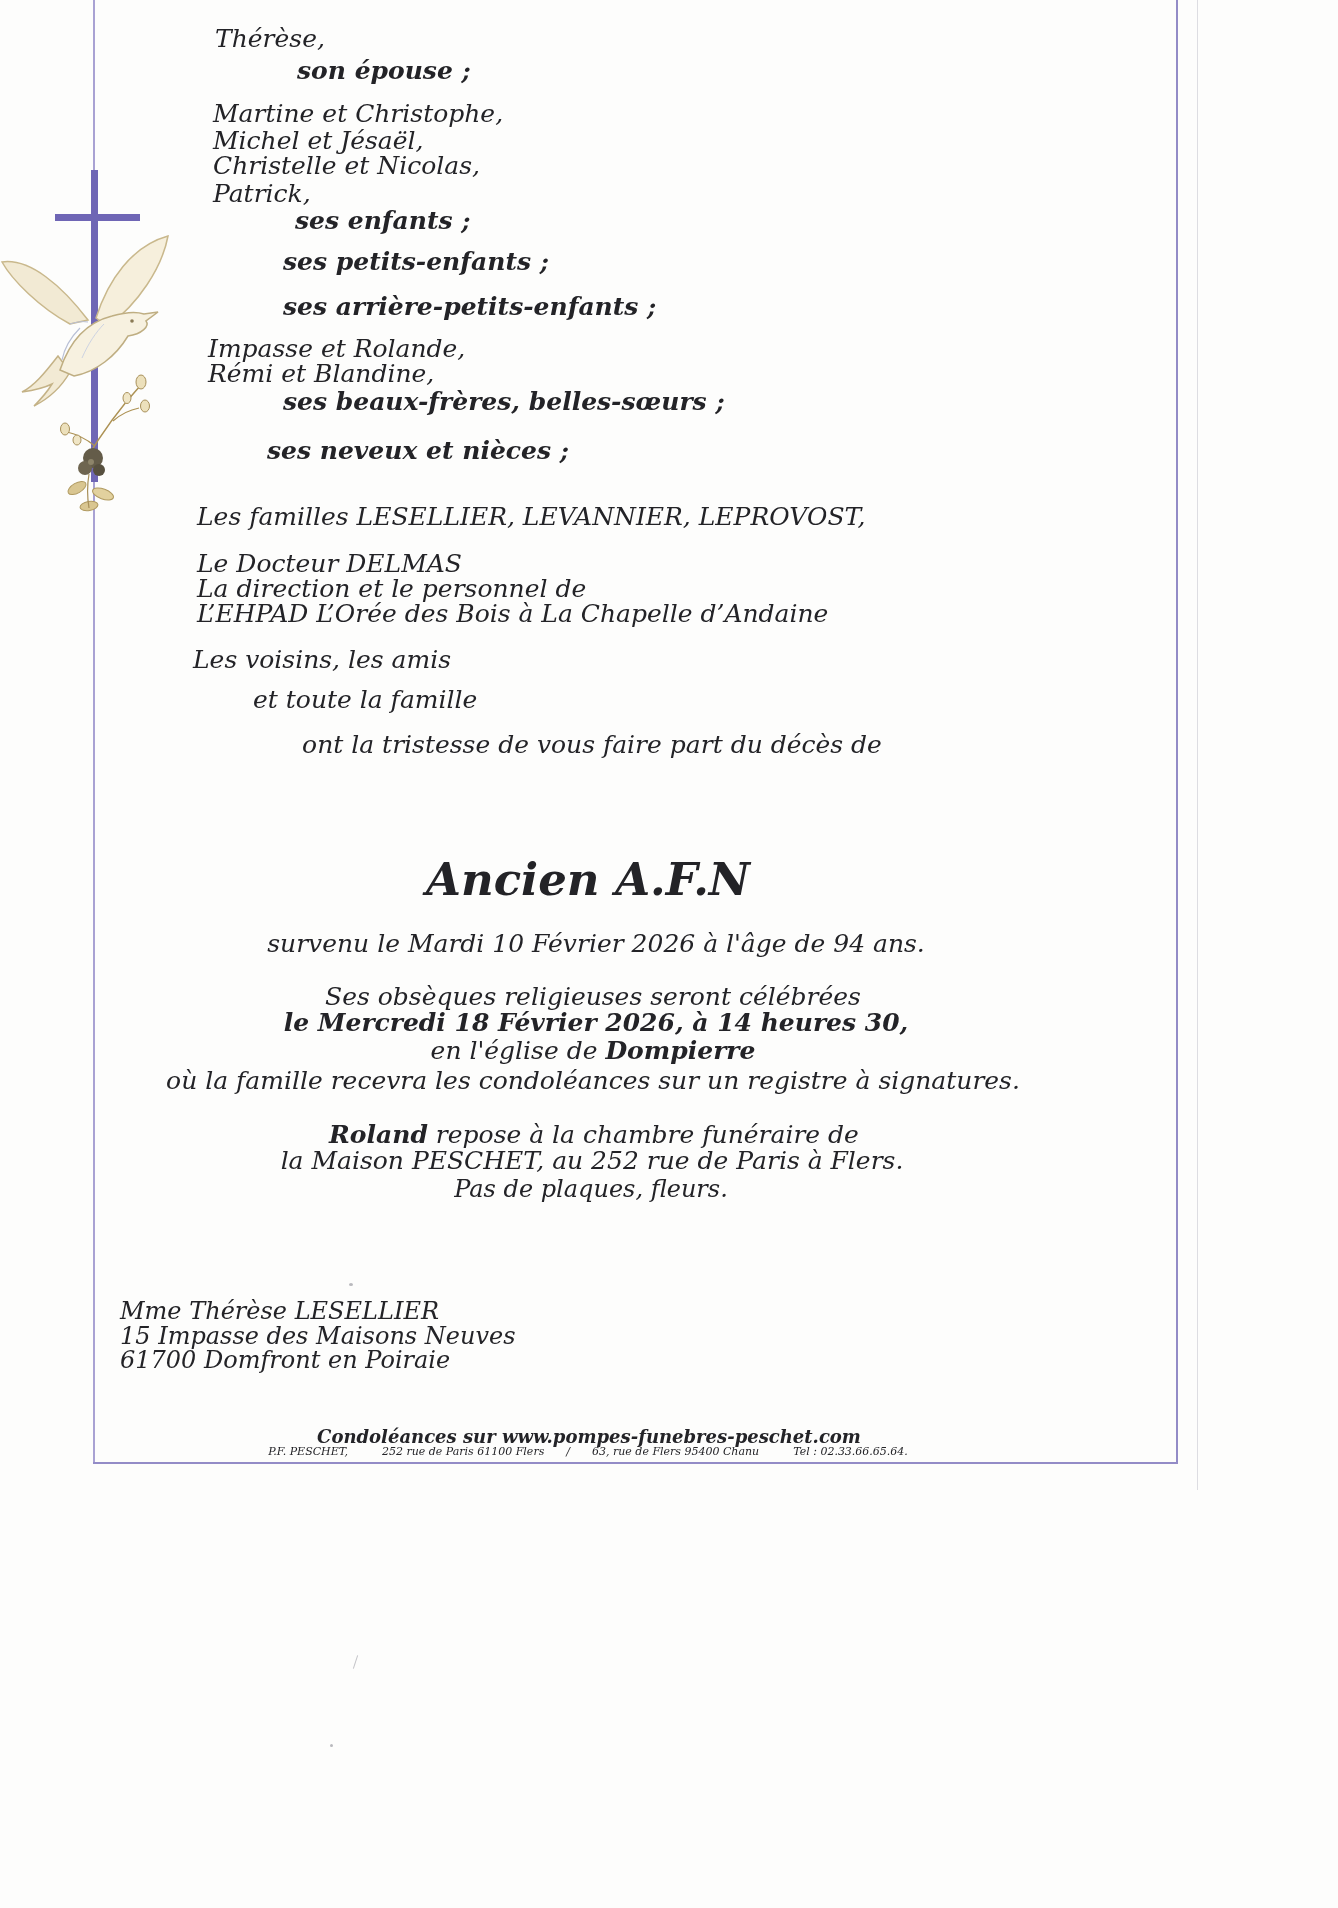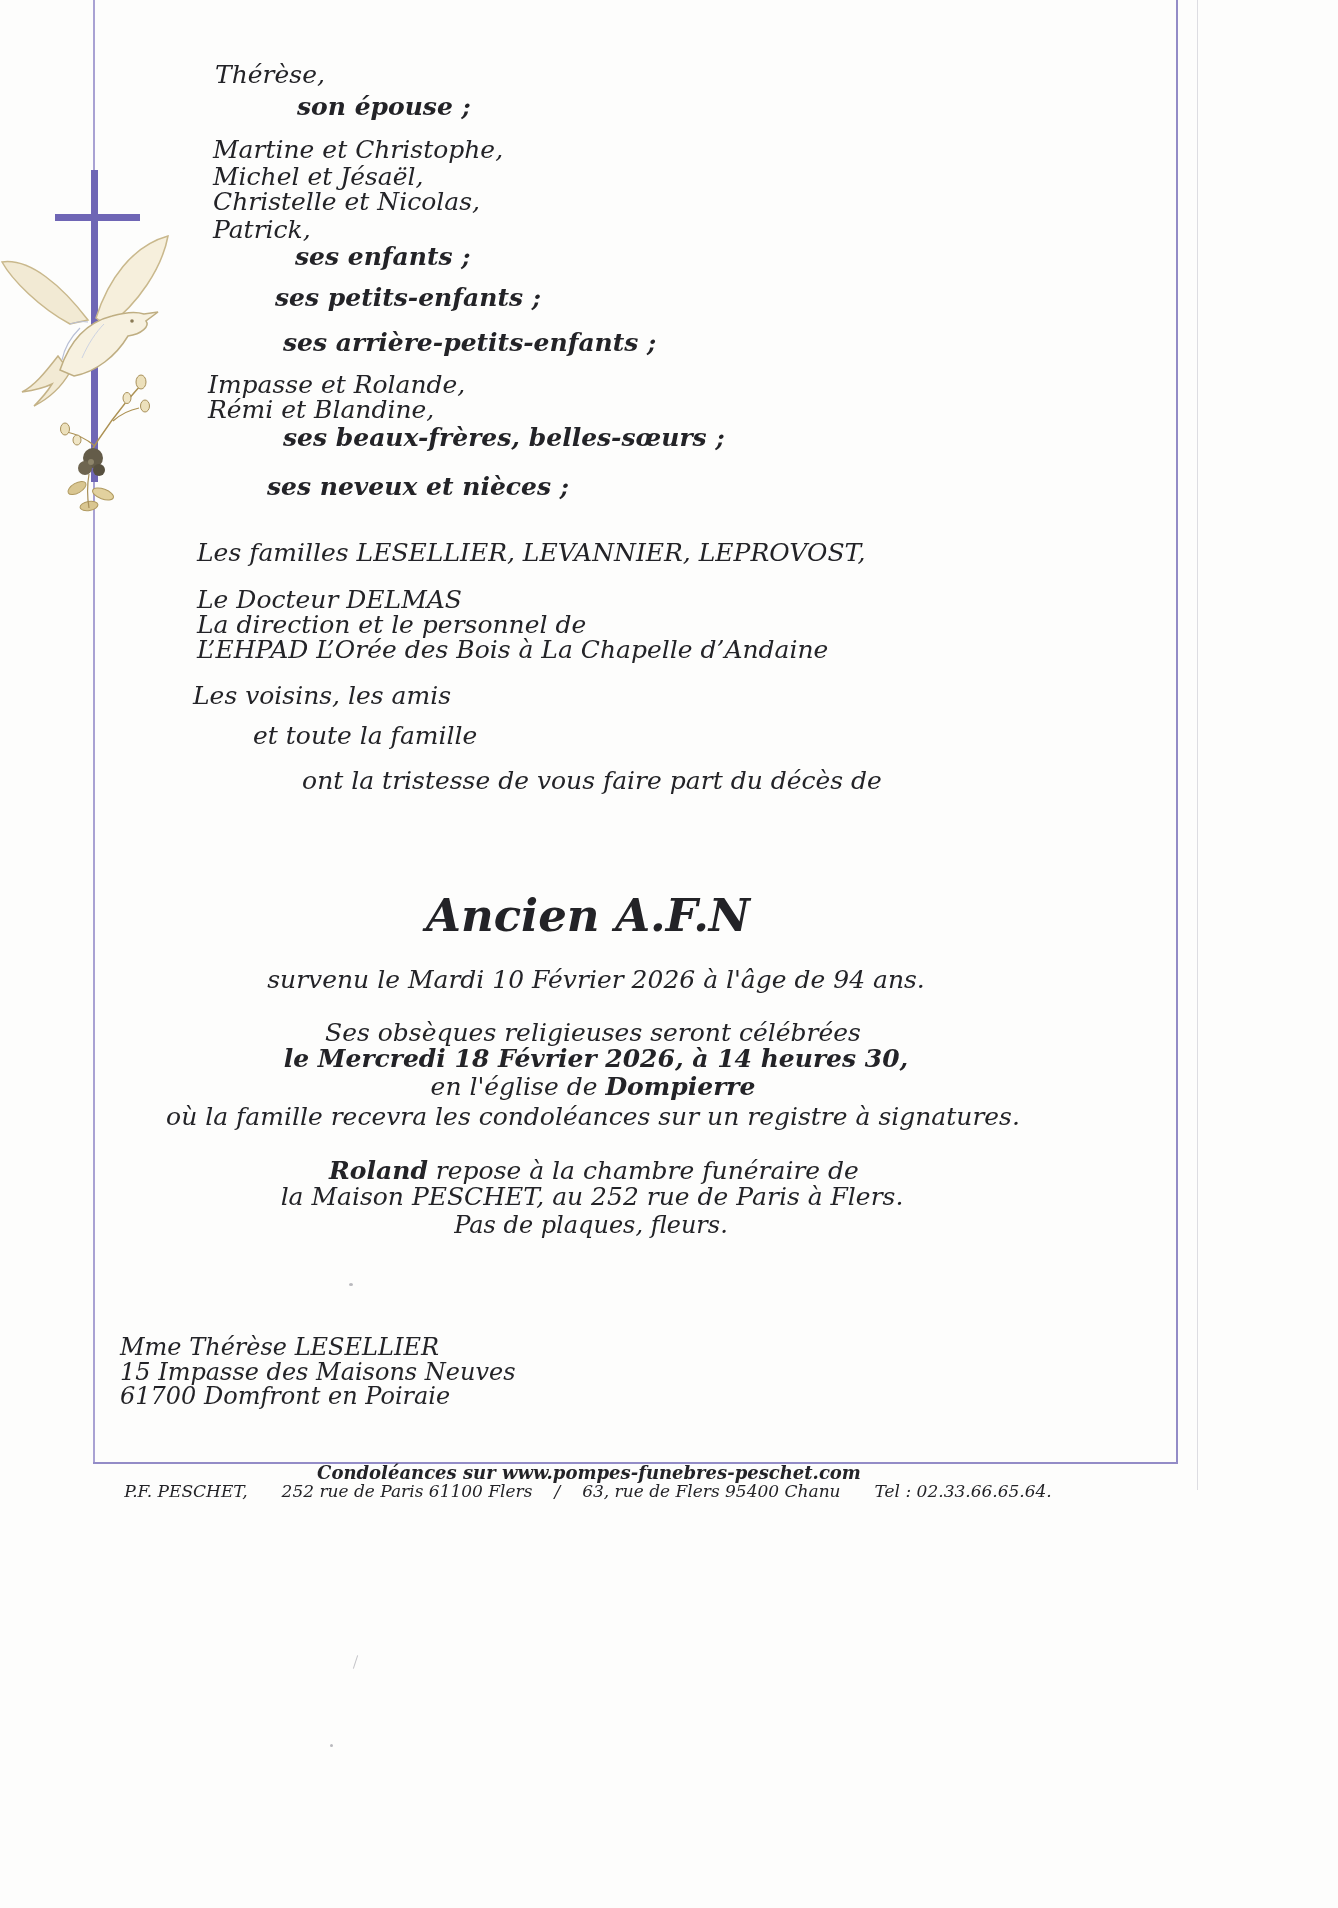--- a/index.html
+++ b/index.html
@@ -15,30 +15,30 @@
   .border-left{position:absolute;left:93px;top:0;width:2px;height:1464px;background:#a9a2d3;}
   .border-right{position:absolute;left:1176px;top:0;width:2px;height:1464px;background:#938cc7;}
   .border-bottom{position:absolute;left:93px;top:1462px;width:1085px;height:2px;background:#938cc7;}
   .border-right-faint{position:absolute;left:1197px;top:0;width:1px;height:1490px;background:#dddde2;}
   
   .cross-v{position:absolute;left:91px;top:170px;width:7px;height:312px;background:#6f66b5;}
   .cross-h{position:absolute;left:55px;top:214px;width:85px;height:7px;background:#6f66b5;}
   
   .line{
     position:absolute;white-space:nowrap;
-    font-style:italic;font-size:25px;line-height:1.15;margin-top:36px;
+    font-style:italic;font-size:25px;line-height:1.15;
   }
   .rel{font-weight:bold;}
   .ctr{transform:translateX(-50%);}
   .big-name{font-size:63px;font-weight:bold;letter-spacing:-1px;}
   .sub-name{font-size:45px;font-weight:bold;}
   .no-flowers{font-size:24px;font-weight:normal;}
   .addr{font-size:24px;}
   .foot-bold{font-size:18px;font-weight:bold;}
-  .foot{font-size:17px;display:flex;align-items:flex-start;}
+  .foot{font-size:11px;display:flex;align-items:flex-start;}
   .foot span{display:inline-block;}
   .gap-l{margin-left:34px;} .gap-m{margin-left:22px;}
   
   .speck{position:absolute;background:#b9b9bd;border-radius:50%;}
   .slashmark{position:absolute;width:1px;height:14px;background:#c3c3c7;transform:rotate(18deg);}
   svg{position:absolute;}
 </style>
 </head>
 <body>
 
@@ -84,21 +84,21 @@
 
   <div class="line" style="left:215px;top:25px">Thérèse,</div>
   <div class="line rel" style="left:297px;top:57px">son épouse ;</div>
 
   <div class="line" style="left:213px;top:100px">Martine et Christophe,</div>
   <div class="line" style="left:213px;top:127px">Michel et Jésaël,</div>
   <div class="line" style="left:213px;top:152px">Christelle et Nicolas,</div>
   <div class="line" style="left:213px;top:180px">Patrick,</div>
   <div class="line rel" style="left:295px;top:207px">ses enfants ;</div>
 
-  <div class="line rel" style="left:275px;top:248px">ses petits-enfants ;</div>
+  <div class="line rel" style="left:283px;top:248px">ses petits-enfants ;</div>
   <div class="line rel" style="left:283px;top:293px">ses arrière-petits-enfants ;</div>
 
   <div class="line" style="left:208px;top:335px">Impasse et Rolande,</div>
   <div class="line" style="left:208px;top:360px">Rémi et Blandine,</div>
   <div class="line rel" style="left:283px;top:388px">ses beaux-frères, belles-sœurs ;</div>
 
   <div class="line rel" style="left:267px;top:437px">ses neveux et nièces ;</div>
 
   <div class="line" style="left:197px;top:503px">Les familles LESELLIER, LEVANNIER, LEPROVOST,</div>
   <div class="line" style="left:197px;top:550px">Le Docteur DELMAS</div>

